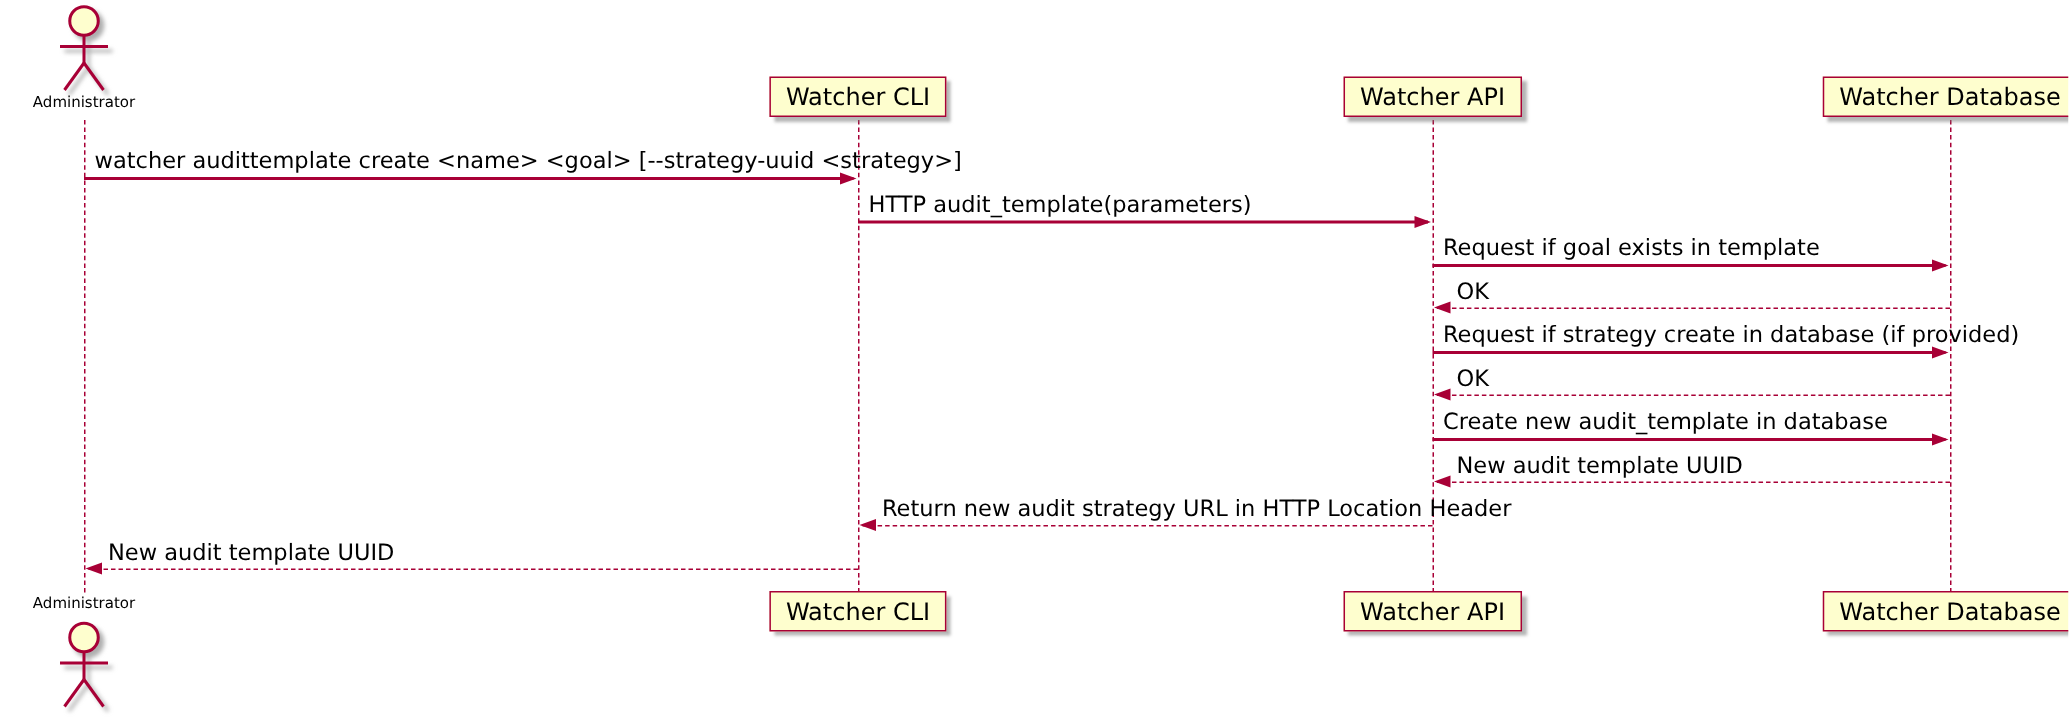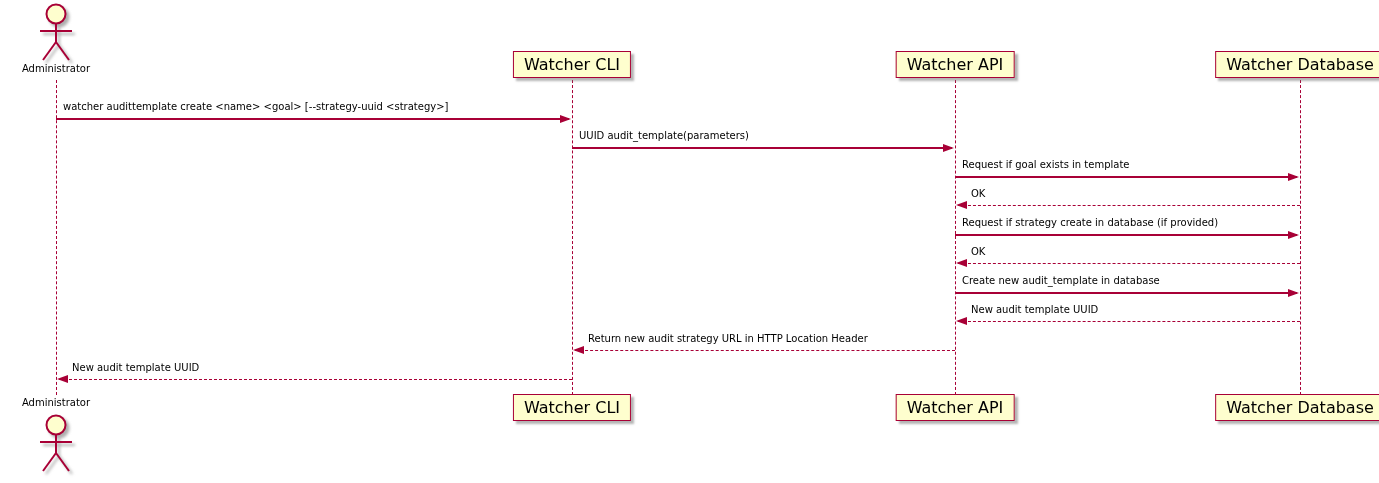--- a/index.html
+++ b/index.html
@@ -37,21 +37,21 @@
     transform:translateX(-50%);
     font-size:10px;
     white-space:nowrap;
   }
   .actor-svg{
     position:absolute;
     filter:drop-shadow(3px 3px 1.5px rgba(120,120,120,0.6));
   }
   .mlabel{
     position:absolute;
-    font-size:10px;
+    font-size:15px;
     white-space:nowrap;
     line-height:16px;
   }
   .mline{position:absolute;height:0;}
   .mline.solid{border-top:2px solid var(--accent);}
   .mline.dashed{border-top:1px dashed var(--accent);}
   .ahead{position:absolute;width:0;height:0;}
   .ahead.right{
     border-left:11px solid var(--accent);
     border-top:4.5px solid transparent;
@@ -69,21 +69,21 @@
 <div id="stage">
     <div class="lifeline" style="left: 56px; top: 80px; height: 315px;"></div>
     <div class="lifeline" style="left: 572px; top: 80px; height: 315px;"></div>
     <div class="lifeline" style="left: 955px; top: 80px; height: 315px;"></div>
     <div class="lifeline" style="left: 1300px; top: 80px; height: 315px;"></div>
     <div class="mline solid" style="left: 56px; top: 118px; width: 513px;"></div>
     <div class="ahead right" style="top: 114.5px; left: 560px;"></div>
     <div class="mlabel" style="top: 99px; left: 63px;">watcher audittemplate create &lt;name&gt; &lt;goal&gt; [--strategy-uuid &lt;strategy&gt;]</div>
     <div class="mline solid" style="left: 572px; top: 147px; width: 380px;"></div>
     <div class="ahead right" style="top: 143.5px; left: 943px;"></div>
-    <div class="mlabel" style="top: 128px; left: 579px;">UUID audit_template(parameters)</div>
+    <div class="mlabel" style="top: 128px; left: 579px;">HTTP audit_template(parameters)</div>
     <div class="mline solid" style="left: 955px; top: 176px; width: 342px;"></div>
     <div class="ahead right" style="top: 172.5px; left: 1288px;"></div>
     <div class="mlabel" style="top: 157px; left: 962px;">Request if goal exists in template</div>
     <div class="mline dashed" style="left: 958px; top: 205px; width: 342px;"></div>
     <div class="ahead left" style="top: 201px; left: 956px;"></div>
     <div class="mlabel" style="top: 186px; left: 971px;">OK</div>
     <div class="mline solid" style="left: 955px; top: 234px; width: 342px;"></div>
     <div class="ahead right" style="top: 230.5px; left: 1288px;"></div>
     <div class="mlabel" style="top: 215px; left: 962px;">Request if strategy create in database (if provided)</div>
     <div class="mline dashed" style="left: 958px; top: 263px; width: 342px;"></div>

